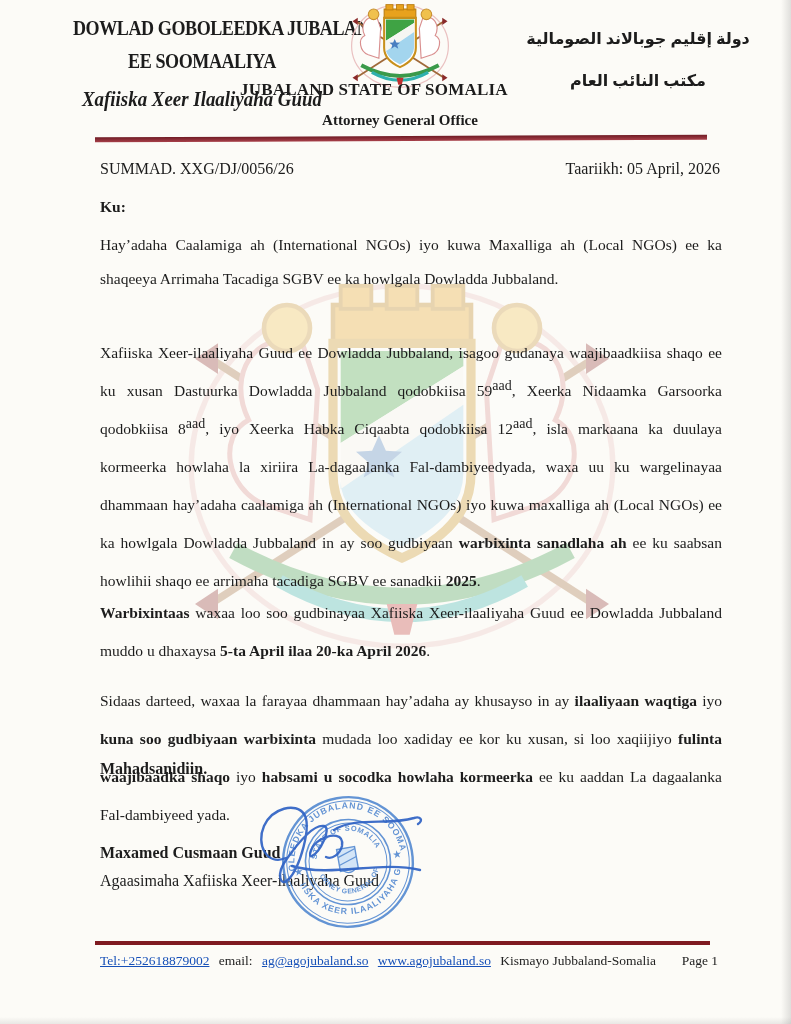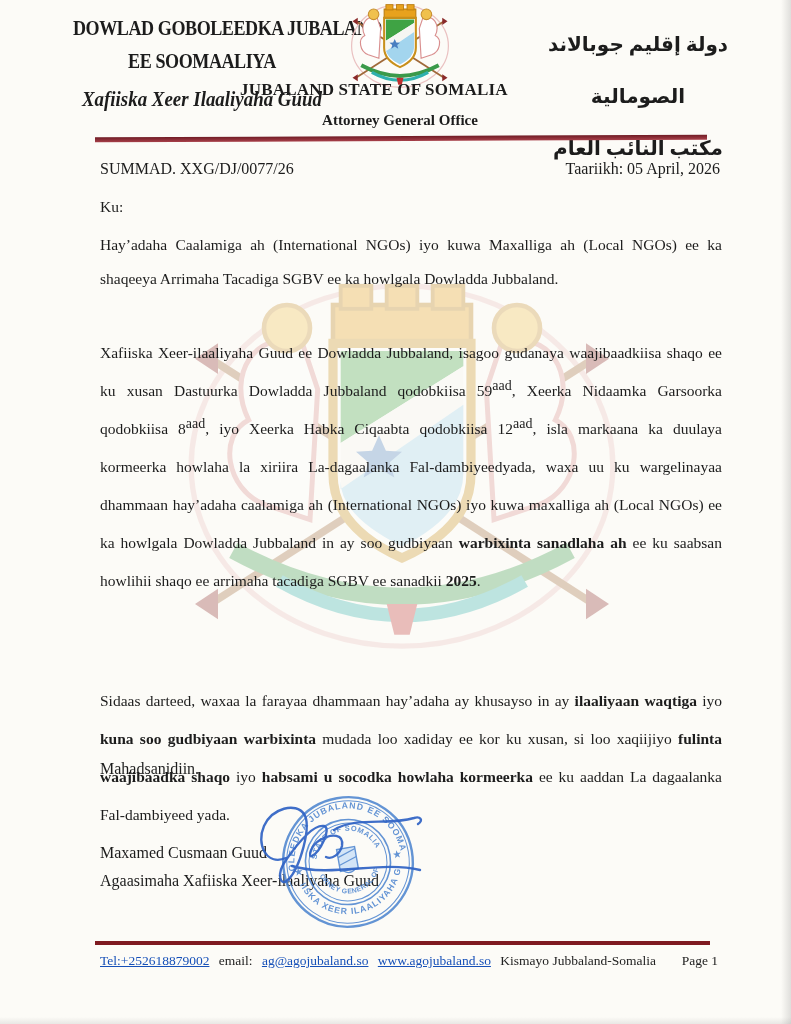--- a/index.html
+++ b/index.html
@@ -23,32 +23,32 @@
     font-weight:700;font-style:italic;font-size:21px;transform:scaleX(.9);
     transform-origin:center;white-space:nowrap;margin-top:6px;
   }
   .emblem-header{left:342px;top:2px;}
   .org-english{left:240px;top:80px;width:320px;
     font-weight:700;font-size:17px;letter-spacing:.2px;}
   .office-name{left:240px;top:112px;width:320px;text-align:center;
     font-weight:700;font-size:15px;}
   .org-arabic{right:18px;top:18px;width:270px;text-align:center;direction:rtl;
     font-family:"Liberation Serif","DejaVu Sans",sans-serif;
-    font-weight:700;font-size:20px;line-height:2.6;}
+    font-weight:700;font-size:16px;line-height:2.6;}
   .rule-top{left:95px;top:136px;width:612px;height:5px;
     background:linear-gradient(#6f1b24,#a8404a);transform:rotate(-.25deg);}
 
   
   .ref-row{left:100px;top:160px;width:620px;font-size:16px;}
   .ref-no{position:absolute;left:0;top:0;}
   .ref-date{position:absolute;right:0;top:0;}
 
   
   .body-block{left:100px;width:622px;font-size:15.5px;}
-  .lbl{font-weight:400;}
+  .lbl{font-weight:700;}
   .addr{line-height:34px;text-align:justify;}
   .para{line-height:38px;text-align:justify;}
 
   
   .sig-line{left:100px;width:420px;font-size:16px;}
 
   
   .watermark{left:172px;top:266px;opacity:.3;pointer-events:none;}
 
   
@@ -121,29 +121,30 @@
   <div class="abs office-name">Attorney General Office</div>
 
   <div class="abs org-arabic">
     <div>دولة إقليم جوبالاند الصومالية</div>
     <div>مكتب النائب العام</div>
   </div>
 
   <div class="abs rule-top"></div>
 
   <div class="abs ref-row">
-    <span class="ref-no">SUMMAD. XXG/DJ/0077/26</span>
+    <span class="ref-no">SUMMAD. XXG/DJ/0056/26</span>
     <span class="ref-date">Taariikh: 05 April, 2026</span>
   </div>
 
   <div class="abs body-block lbl" style="top:198px">Ku:</div>
   <div class="abs body-block addr" style="top:228px">Hay’adaha Caalamiga ah (International NGOs) iyo kuwa Maxalliga ah (Local NGOs) ee ka shaqeeya Arrimaha Tacadiga SGBV ee ka howlgala Dowladda Jubbaland.</div>
 
 
   <div class="abs body-block para" style="top:334px"><span>Xafiiska Xeer-ilaaliyaha Guud ee Dowladda Jubbaland, isagoo gudanaya waajibaadkiisa shaqo ee ku xusan Dastuurka Dowladda Jubbaland qodobkiisa 59</span><sup>aad</sup><span>, Xeerka Nidaamka Garsoorka qodobkiisa 8</span><sup>aad</sup><span>, iyo Xeerka Habka Ciqaabta qodobkiisa 12</span><sup>aad</sup><span>, isla markaana ka duulaya kormeerka howlaha la xiriira La-dagaalanka Fal-dambiyeedyada, waxa uu ku wargelinayaa dhammaan hay’adaha caalamiga ah (International NGOs) iyo kuwa maxalliga ah (Local NGOs) ee ka howlgala Dowladda Jubbaland in ay soo gudbiyaan </span><span class="b">warbixinta sanadlaha ah</span><span> ee ku saabsan howlihii shaqo ee arrimaha tacadiga SGBV ee sanadkii </span><span class="b">2025</span><span>.</span></div>
+  <div class="abs body-block para" style="top:594px"><span class="b">Warbixintaas</span><span> waxaa loo soo gudbinayaa Xafiiska Xeer-ilaaliyaha Guud ee Dowladda Jubbaland muddo u dhaxaysa </span><span class="b">5-ta April ilaa 20-ka April 2026</span><span>.</span></div>
   <div class="abs body-block para" style="top:682px"><span>Sidaas darteed, waxaa la farayaa dhammaan hay’adaha ay khusayso in ay </span><span class="b">ilaaliyaan waqtiga</span><span> iyo </span><span class="b">kuna soo gudbiyaan warbixinta</span><span> mudada loo xadiday ee kor ku xusan, si loo xaqiijiyo </span><span class="b">fulinta waajibaadka</span><span> </span><span class="b">shaqo</span><span> iyo </span><span class="b">habsami u socodka howlaha kormeerka</span><span> ee ku aaddan La dagaalanka Fal-dambiyeed yada.</span></div>
 
   <div class="abs sig-line lbl" style="top:760px">Mahadsanidiin.</div>
   <div class="abs sig-line lbl" style="top:844px">Maxamed Cusmaan Guud</div>
   <div class="abs sig-line" style="top:872px">Agaasimaha Xafiiska Xeer-ilaaliyaha Guud</div>
 
   <svg class="abs stamp" width="172" height="172" viewBox="0 0 170 170">
     <g transform="rotate(-10 85 85)" fill="none" stroke="#4f86d0">
       <circle cx="85" cy="85" r="64" stroke-width="2.4"></circle>
       <circle cx="85" cy="85" r="60.5" stroke-width="1"></circle>

